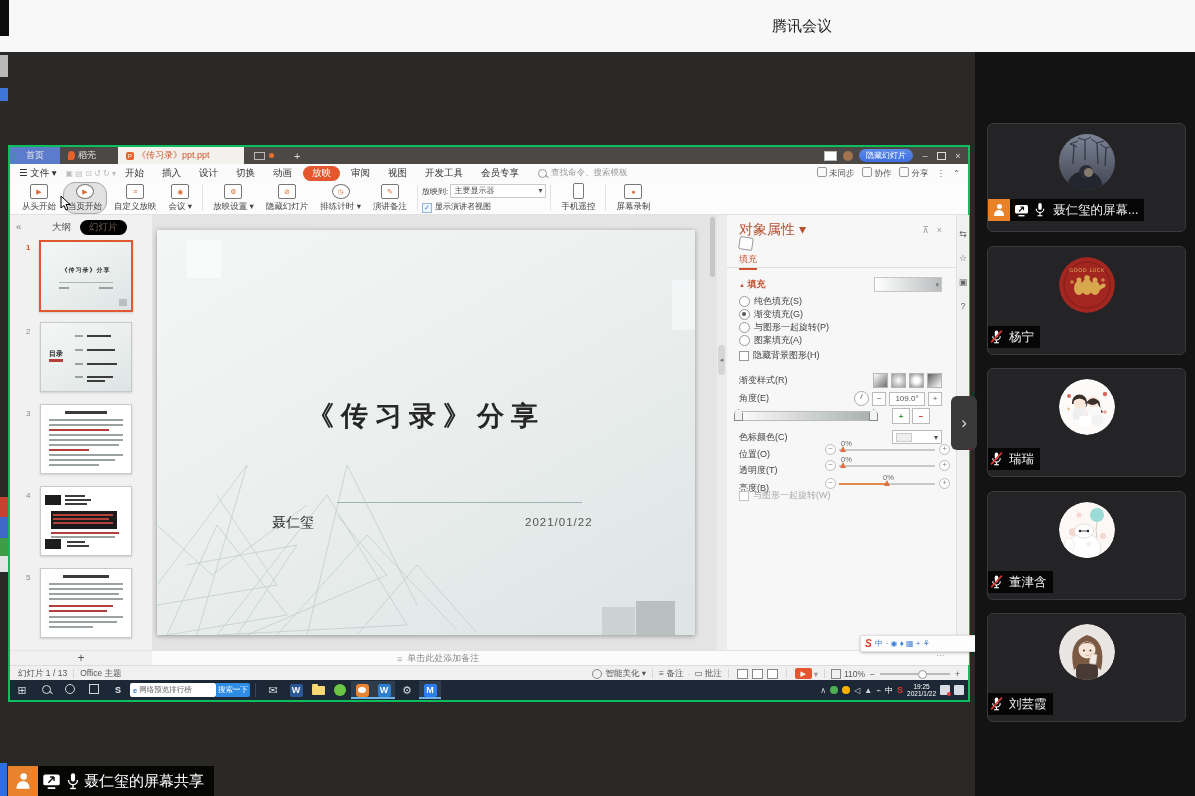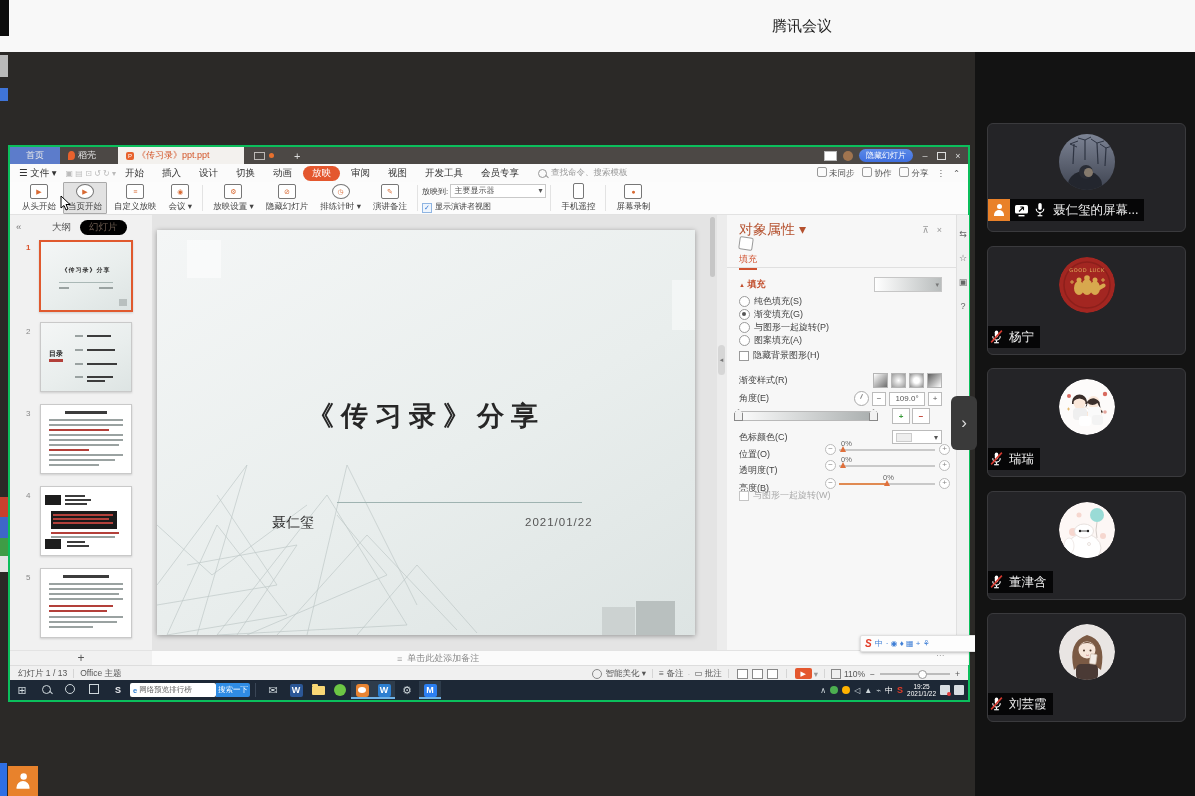--- a/index.html
+++ b/index.html
@@ -46,21 +46,21 @@
   .mi-pill{background:#e4572e;color:#fff;border-radius:8px;padding:1px 9px!important;margin:0 2px;}
   .qicon{width:7px;height:7px;border:1.2px solid #999;border-radius:50%;position:relative;margin:0 4px 0 10px;}
   .qicon::after{content:"";position:absolute;left:6px;top:6px;width:4px;height:1.2px;background:#999;transform:rotate(45deg);}
   .gsearch{color:#999;font-size:8.5px;}
   .menu-right{margin-left:auto;display:flex;align-items:center;gap:8px;color:#555;font-size:8.5px;padding-right:8px;}
   .msq{width:8px;height:8px;border:1px solid #999;border-radius:2px;display:inline-block;margin-right:2px;vertical-align:-1px;}
   .w-ribbon{left:0;top:35px;width:958px;height:33px;background:#fcfcfc;border-bottom:1px solid #e2e2e2;display:flex;align-items:center;padding-left:6px;box-sizing:border-box;}
   .rb{display:flex;flex-direction:column;align-items:center;justify-content:center;height:30px;padding:0 4px;margin:0 1px;border:1px solid transparent;}
   .rb .ric{width:16px;height:13px;border:1px solid #777;border-radius:2px;position:relative;display:flex;align-items:center;justify-content:center;color:#d86a33;font-size:7px;line-height:1;background:#fff;}
   .rb .rlb{font-size:8.5px;color:#444;margin-top:2px;white-space:nowrap;}
-  .rb-pressed{background:#e2e2e2;border:1px solid #a9a9a9;border-radius:1px;}
+  .rb-pressed{background:#e2e2e2;border:1px solid #a9a9a9;border-radius:12px;}
   .rdiv{width:1px;height:26px;background:#e3e3e3;margin:0 4px;}
   .rgroup2{display:flex;flex-direction:column;justify-content:center;gap:3px;height:30px;font-size:8px;color:#444;}
   .ddbox{border:1px solid #c9c9c9;background:#fff;width:88px;height:12px;display:inline-flex;align-items:center;justify-content:space-between;padding:0 3px;font-size:8px;color:#555;}
   .chk{width:8px;height:8px;border:1px solid #8fb5e2;background:#eef5fd;display:inline-block;color:#3a7bd5;font-size:7px;line-height:8px;text-align:center;margin-right:3px;vertical-align:-1px;}
   
   .thumbs{left:0;top:68px;width:142px;height:450px;background:#f1f1f1;border-right:1px solid #dcdcdc;}
   .th-head{position:absolute;left:0;top:4px;width:100%;height:18px;font-size:9.5px;color:#555;}
   .pill-sel{position:absolute;left:70px;top:1px;background:#000000;border-radius:8px;padding:1px 9px;color:#6b5b4f;}
   .thumb{position:absolute;left:30px;width:90px;height:68px;background:#fff;border:1px solid #c9c9c9;box-shadow:0 1px 2px rgba(0,0,0,.15);}
   .thumb.sel{border:2px solid #e0592e;left:29px;}
@@ -751,13 +751,31 @@
       <span class="nm">董津含</span>
     </div>
   </div>
 
 </div>
 
 <div class="abs banner">
   <span class="bdg">
       <span class="person-ic" style="transform:scale(1.3)"></span>
     </span>
+  <span class="rest">
+    <span style="display:inline-flex;margin:0 4px">
+      <svg width="19" height="17" viewBox="0 0 15 13">
+          <rect x="1" y="1" width="13" height="8.5" rx="1.5" fill="#fff"></rect>
+          <path d="M5 7.5 L9.5 3 M9.5 3 h-3.2 M9.5 3 v3.2" stroke="#111" stroke-width="1.1" fill="none"></path>
+          <rect x="4.5" y="11" width="6" height="1.4" fill="#fff"></rect>
+        </svg>
+    </span>
+    <span style="display:inline-flex;margin-right:3px">
+      <svg width="16" height="18" viewBox="0 0 12 14">
+          <rect x="4.4" y="1" width="3.2" height="6.5" rx="1.6" fill="#fff"></rect>
+          <path d="M2.5 6.2 a3.5 3.6 0 0 0 7 0" stroke="#fff" stroke-width="1.1" fill="none"></path>
+          <line x1="6" y1="10" x2="6" y2="12.2" stroke="#fff" stroke-width="1.1"></line>
+          <line x1="3.8" y1="12.8" x2="8.2" y2="12.8" stroke="#fff" stroke-width="1.1"></line>
+        </svg>
+    </span>
+    <span>聂仁玺的屏幕共享</span>
+  </span>
 </div>
 
 </body></html>

